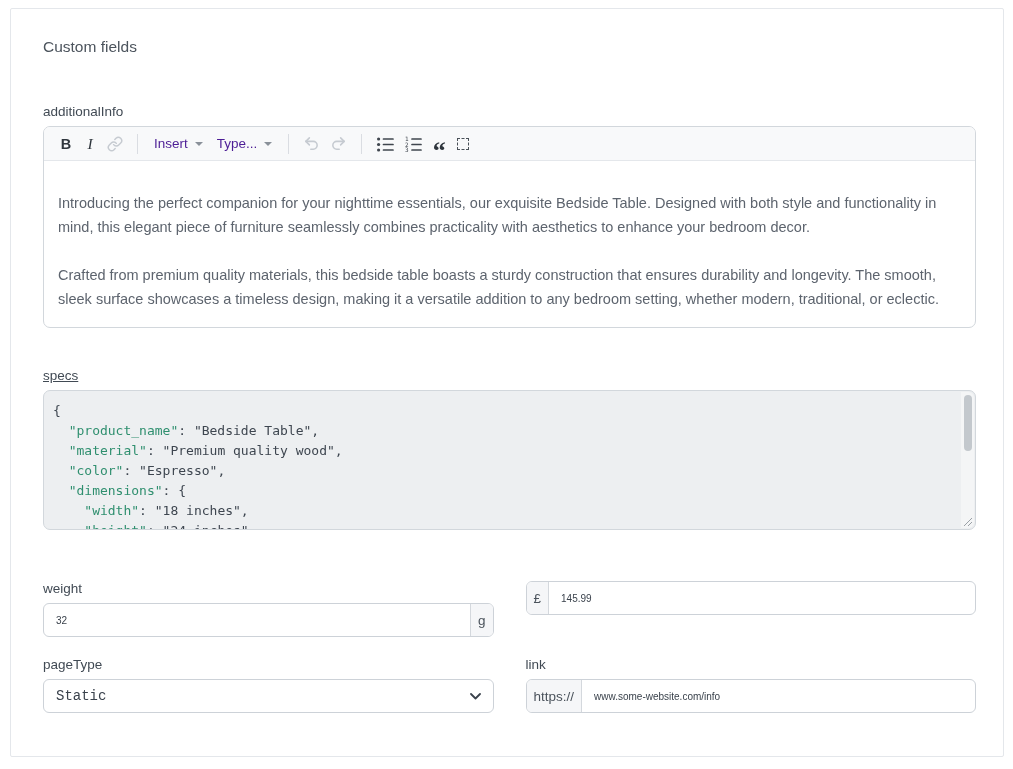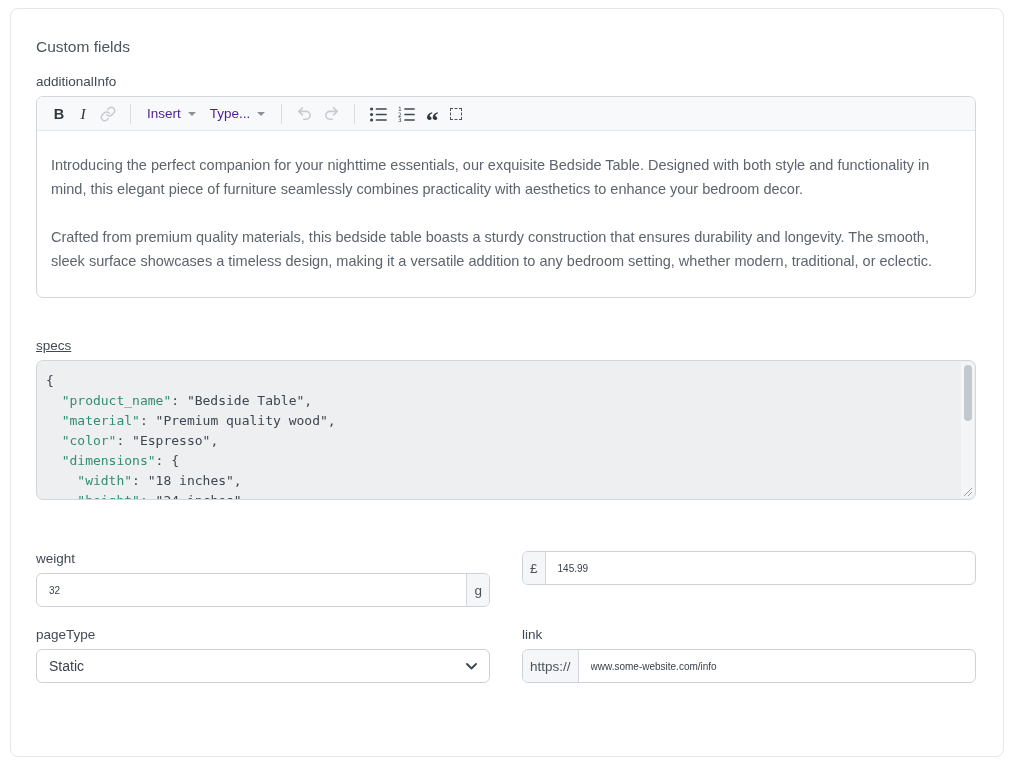--- a/index.html
+++ b/index.html
@@ -4,29 +4,29 @@
 <style>
   * { box-sizing: border-box; }
   html,body { margin:0; padding:0; }
   body {
     width:1013px; height:769px; background:#ffffff;
     font-family:"Liberation Sans", sans-serif;
     position:relative; overflow:hidden;
   }
   .card {
     position:absolute; left:10px; top:8px; width:994px; height:749px;
-    background:#fff; border:1px solid #e4e7eb; border-radius:8px;
-    padding:29px 27px 0 25px;
+    background:#fff; border:1px solid #e4e7eb; border-radius:2px;
+    padding:29px 27px 0 32px;
   }
   .card-title { font-size:15.5px; font-weight:500; color:#4c545d; margin:0; }
 
   .field-label { display:block; font-size:13.5px; color:#40495300; color:#414a54; margin:0 0 7px 0; }
 
   
-  .editor-label { margin-top:18px; }
+  .editor-label { margin-top:48px; }
   .editor { border:1px solid #d2d7dc; border-radius:7px; overflow:hidden; background:#fff; }
   .toolbar {
     height:34px; background:#f8f9fa; border-bottom:1px solid #e4e7eb;
     display:flex; align-items:center; padding:0 10px;
   }
   .tbtn {
     height:26px; min-width:24px; display:flex; align-items:center; justify-content:center;
     background:none; border:none; padding:0 5px; cursor:pointer;
     color:#2f363d; font-size:14px; font-family:"Liberation Sans",sans-serif;
   }
@@ -35,21 +35,21 @@
   .tbtn.is-disabled { color:#c6cbd1; cursor:default; }
   .tdivider { width:1px; height:20px; background:#dadde2; margin:0 9px; flex:none; }
   .tdropdown { display:flex; align-items:center; gap:7px; font-size:13.5px; color:#4c1d95; padding:0 7px; }
   .caret-down { width:0; height:0; border-left:4px solid transparent; border-right:4px solid transparent; border-top:4.5px solid #8a9199; }
   .quote-glyph { font-family:"Liberation Serif",serif; font-weight:700; font-size:26px; line-height:8px; position:relative; top:7px; color:#2f363d; }
   .dashed-square { width:12px; height:12px; border:1.5px dashed #4a5158; display:inline-block; }
   .editor-content {
     height:166px; padding:14px 14px 0 14px; cursor:text;
     font-size:14.5px; line-height:24px; color:#5d646e; overflow:hidden;
   }
-  .editor-content p { margin:8px 0 24px 0; }
+  .editor-content p { margin:16px 0 24px 0; }
 
   
   .specs-label { margin-top:40px;text-decoration:underline; }
   .code-box {
     position:relative; height:140px; background:#edeff1;
     border:1px solid #d2d7dc; border-radius:7px; overflow:hidden;
     padding:10px 26px 0 9px;
     font-family:"DejaVu Sans Mono", monospace; font-size:13px; line-height:20px;
     color:#3e4650; cursor:text;
   }
@@ -76,21 +76,21 @@
   }
   .addon {
     flex:none; display:flex; align-items:center; justify-content:center;
     background:#f5f6f8; color:#4b535c; font-size:13.5px; padding:0 7px;
   }
   .addon.suffix { border-left:1px solid #d4d8dd; }
   .addon.prefix { border-right:1px solid #d4d8dd; }
   .select {
     display:flex; align-items:center; justify-content:space-between; height:34px;
     border:1px solid #cdd2d8; border-radius:6px; padding:0 12px;
-    font-size:14px; color:#3a424c; cursor:pointer; background:#fff;
+    font-size:14px; color:#3a424c; cursor:pointer; background:#fff;font-family:Liberation Mono, monospace;
   }
   svg { display:block; }
 </style>
 </head>
 <body>
 
 <div class="card">
 
   <h2 class="card-title">Custom fields</h2>
 

